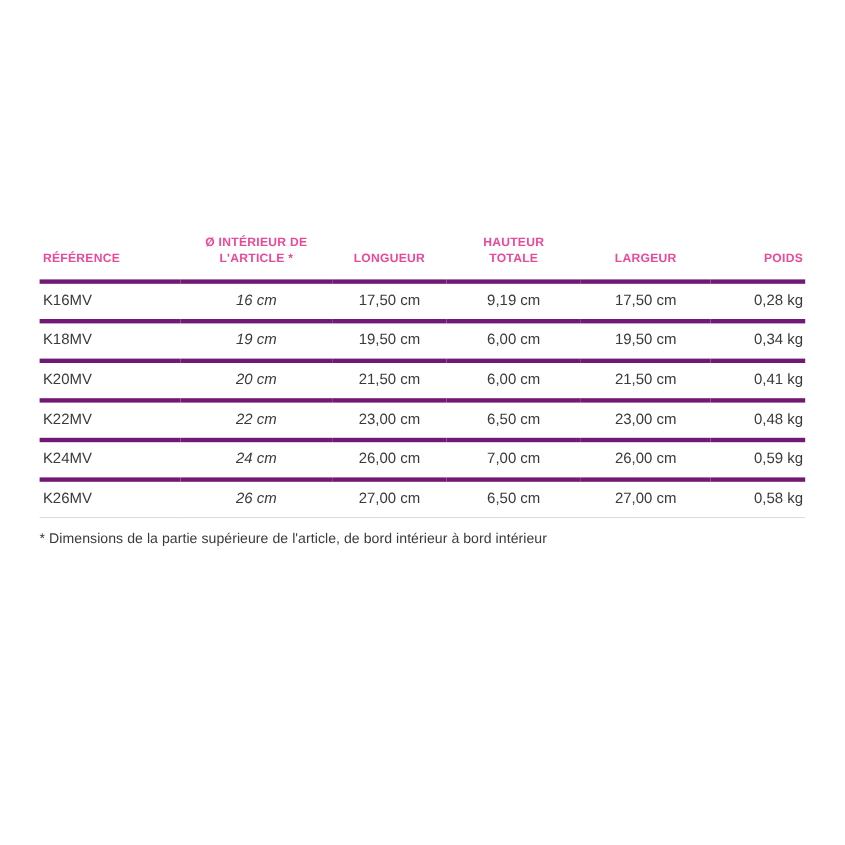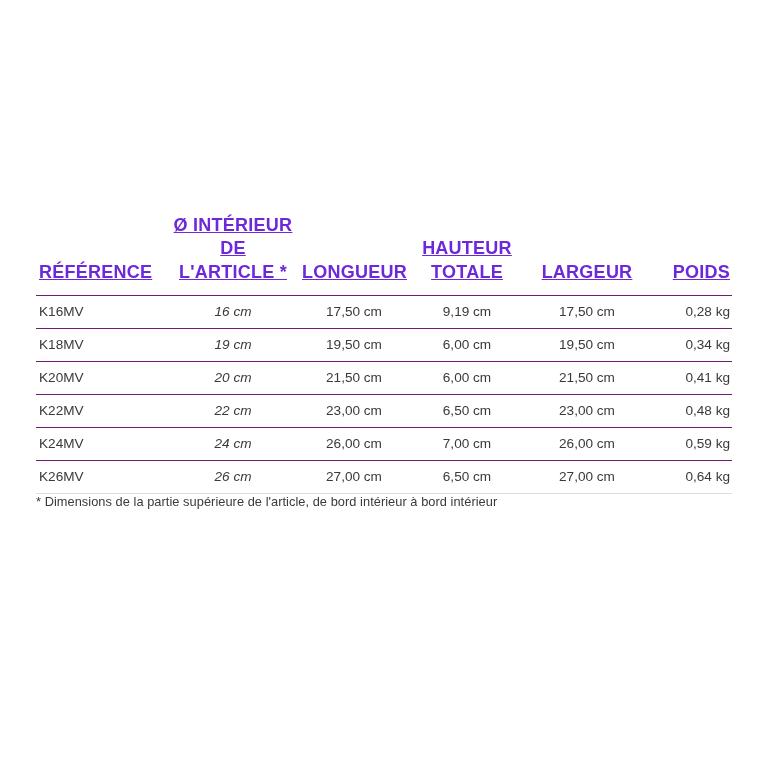--- a/index.html
+++ b/index.html
@@ -38,58 +38,58 @@
   
   col.c-ref    { width: 128px; }
   col.c-diam   { width: 138px; }
   col.c-long   { width: 104px; }
   col.c-haut   { width: 122px; }
   col.c-larg   { width: 118px; }
   col.c-poids  { width: 86px;  }
 
   
   thead th {
-    font-size: 18px;
+    font-size: 11px;
     font-weight: bold;
-    color: #6d28d9;
+    color: #ec4899;
     letter-spacing: 0.25px;
     line-height: 1.30;
     padding: 0 0 11px 0;
     vertical-align: bottom;
     white-space: pre-line;
-    text-decoration: underline;
   }
   th.h-ref   { text-align: left;   padding-left: 3px; }
   th.h-diam  { text-align: center; }
   th.h-long  { text-align: center; }
   th.h-haut  { text-align: center; }
   th.h-larg  { text-align: center; }
   th.h-poids { text-align: right;  padding-right: 2px; }
 
   
   tbody td {
     font-size: 13.6px;
     color: #3a3a3a;
     line-height: 1.1;
     height: 32px;
     padding: 0;
-    border-top: 1px solid #701a75;
+    border-top: 4px solid #701a75;
     vertical-align: middle;
   }
   tbody tr:last-child td {
     border-bottom: 1px solid #dcdcdc;
   }
   td.d-ref   { text-align: left;   padding-left: 3px; }
   td.d-diam  { text-align: center; font-style: italic; }
   td.d-long  { text-align: center; }
   td.d-haut  { text-align: center; }
   td.d-larg  { text-align: center; }
   td.d-poids { text-align: right;  padding-right: 2px; }
 
   .footnote {
+    margin-top: 11px;
     font-size: 12.8px;
     color: #3a3a3a;
     line-height: 1.3;
     letter-spacing: 0.05px;
   }
 </style>
 </head>
 <body>
 
 <div class="page">
@@ -156,20 +156,20 @@
           <td class="d-haut">7,00 cm</td>
           <td class="d-larg">26,00 cm</td>
           <td class="d-poids">0,59 kg</td>
         </tr>
         <tr>
           <td class="d-ref">K26MV</td>
           <td class="d-diam">26 cm</td>
           <td class="d-long">27,00 cm</td>
           <td class="d-haut">6,50 cm</td>
           <td class="d-larg">27,00 cm</td>
-          <td class="d-poids">0,64 kg</td>
+          <td class="d-poids">0,58 kg</td>
         </tr>
       </tbody>
     </table>
 
     <div class="footnote">* Dimensions de la partie supérieure de l'article, de bord intérieur à bord intérieur</div>
   </div>
 </div>
 
 </body></html>

